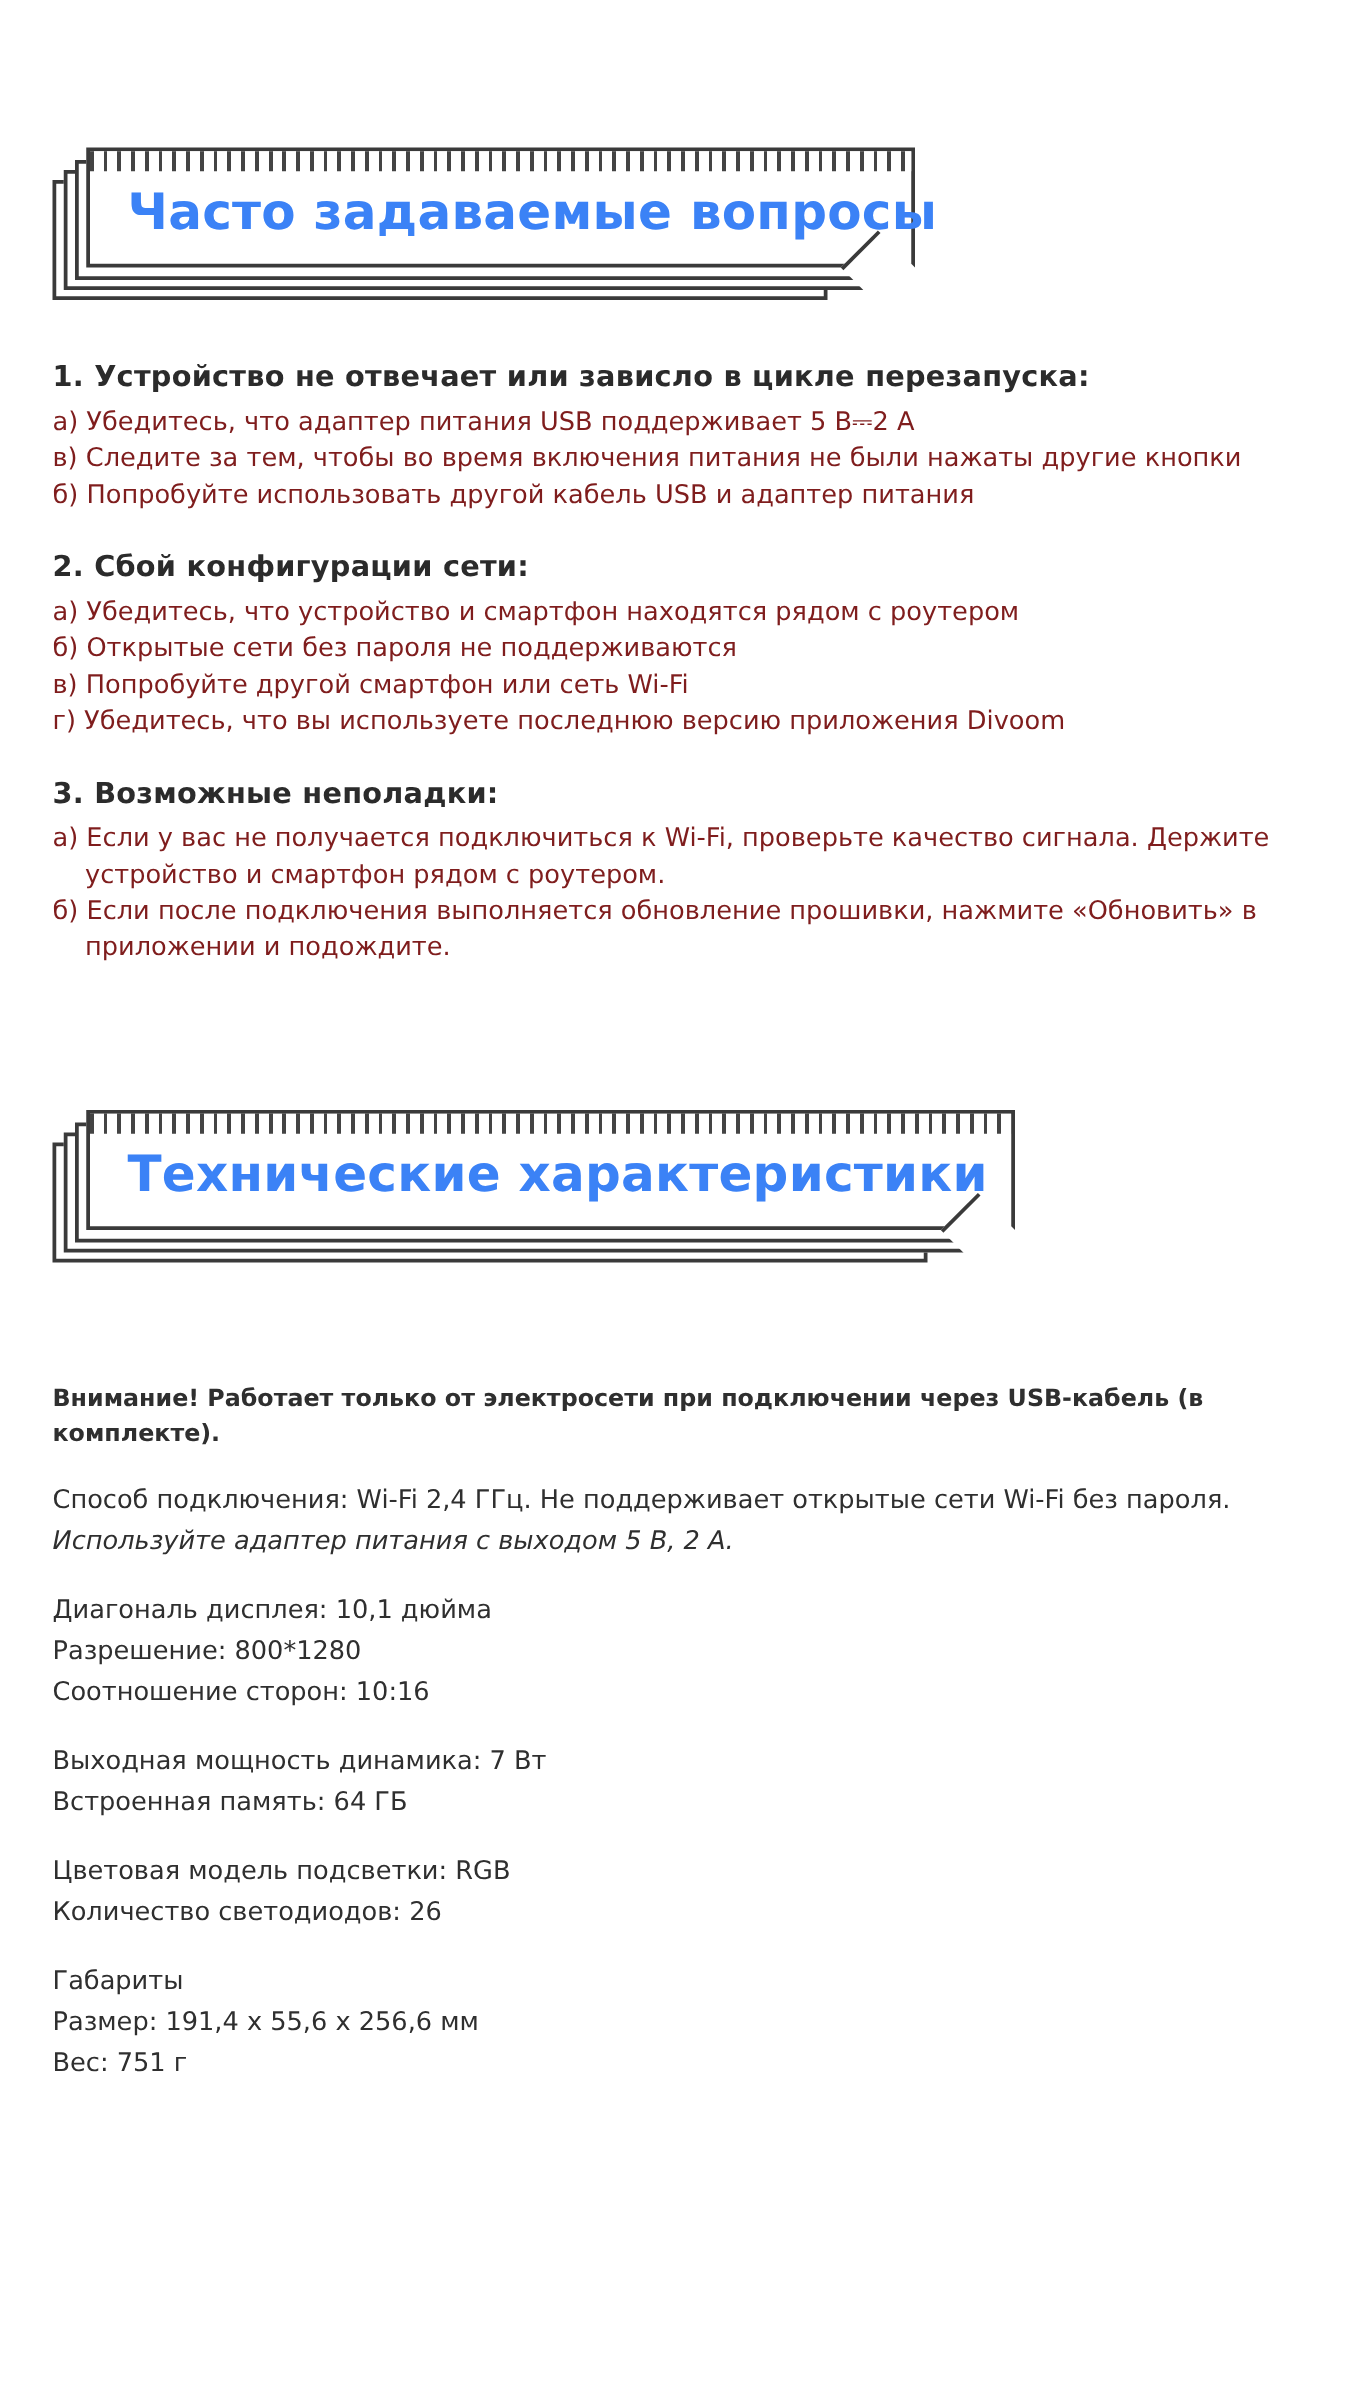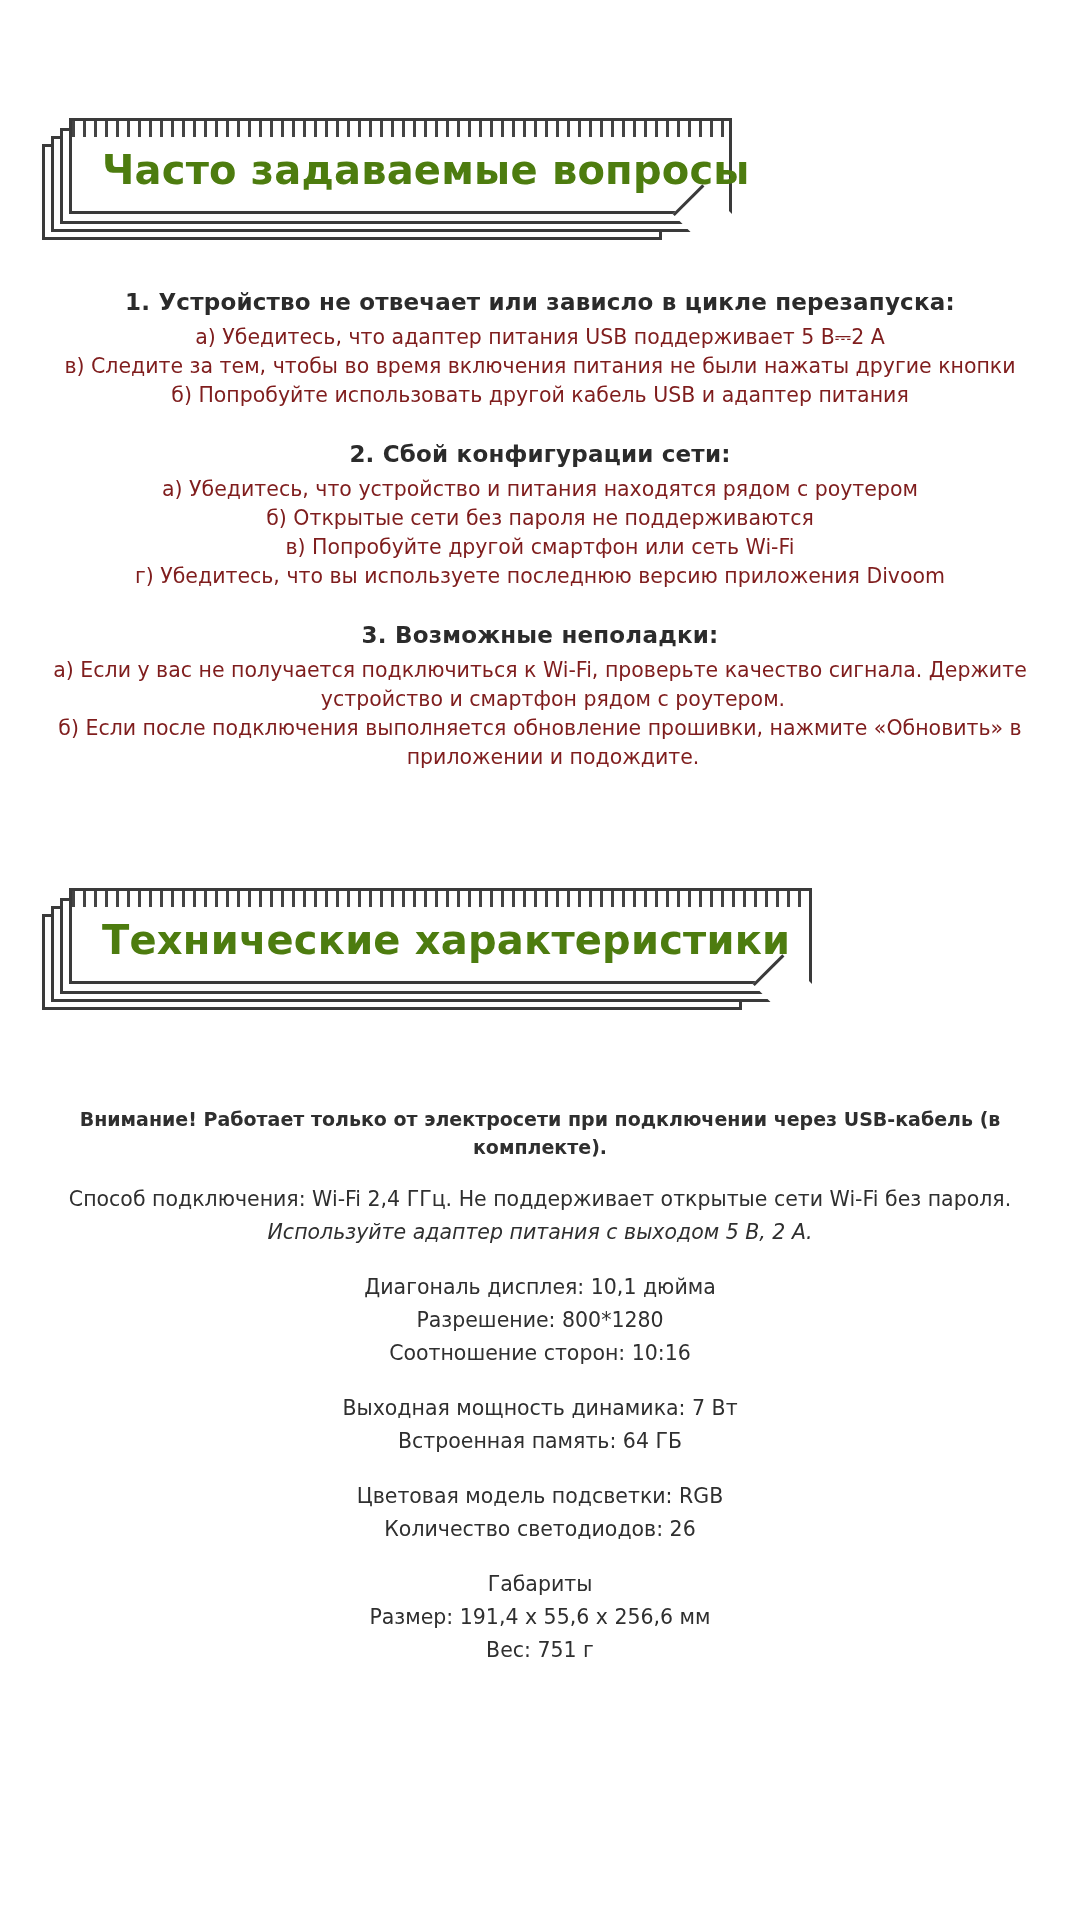--- a/index.html
+++ b/index.html
@@ -87,37 +87,36 @@
   }
   .banner-title {
     position: absolute;
     left: 60px;
     top: 22px;
     height: 60px;
     line-height: 60px;
     font-size: 40px;
     font-weight: 700;
     letter-spacing: 0.2px;
-    color: #4d7c0f;
+    color: #3b82f6;
     white-space: nowrap;
   }
 
   
   .banner.wide .f3 { width: 700px; }
   .banner.wide .f2 { width: 720px; }
   .banner.wide .f1 { width: 740px; }
   .banner.wide .main-box { width: 743px; }
   .banner.wide .hatch { width: 737px; }
 
   
   .content {
     margin: 0 42px;
     font-size: 20.5px;
     line-height: 29px;
-    text-align: center;
   }
   h3.q {
     font-size: 23px;
     font-weight: 700;
     color: #2b2b2b;
     margin: 0 0 6px 0;
     letter-spacing: .2px;
   }
   .block { margin-bottom: 30px; }
   .line {
@@ -172,21 +171,21 @@
 
     <div class="block">
       <h3 class="q">1. Устройство не отвечает или зависло в цикле перезапуска:</h3>
       <p class="line indent">а) Убедитесь, что адаптер питания USB поддерживает 5 В⎓2 A</p>
       <p class="line indent">в) Следите за тем, чтобы во время включения питания не были нажаты другие кнопки</p>
       <p class="line indent">б) Попробуйте использовать другой кабель USB и адаптер питания</p>
     </div>
 
     <div class="block">
       <h3 class="q">2. Сбой конфигурации сети:</h3>
-      <p class="line indent">а) Убедитесь, что устройство и питания находятся рядом с роутером</p>
+      <p class="line indent">а) Убедитесь, что устройство и смартфон находятся рядом с роутером</p>
       <p class="line indent">б) Открытые сети без пароля не поддерживаются</p>
       <p class="line indent">в) Попробуйте другой смартфон или сеть Wi-Fi</p>
       <p class="line indent">г) Убедитесь, что вы используете последнюю версию приложения Divoom</p>
     </div>
 
     <div class="block">
       <h3 class="q">3. Возможные неполадки:</h3>
       <p class="line indent">а) Если у вас не получается подключиться к Wi-Fi, проверьте качество сигнала. Держите устройство и смартфон рядом с роутером.</p>
       <p class="line indent">б) Если после подключения выполняется обновление прошивки, нажмите «Обновить» в приложении и подождите.</p>
     </div>

